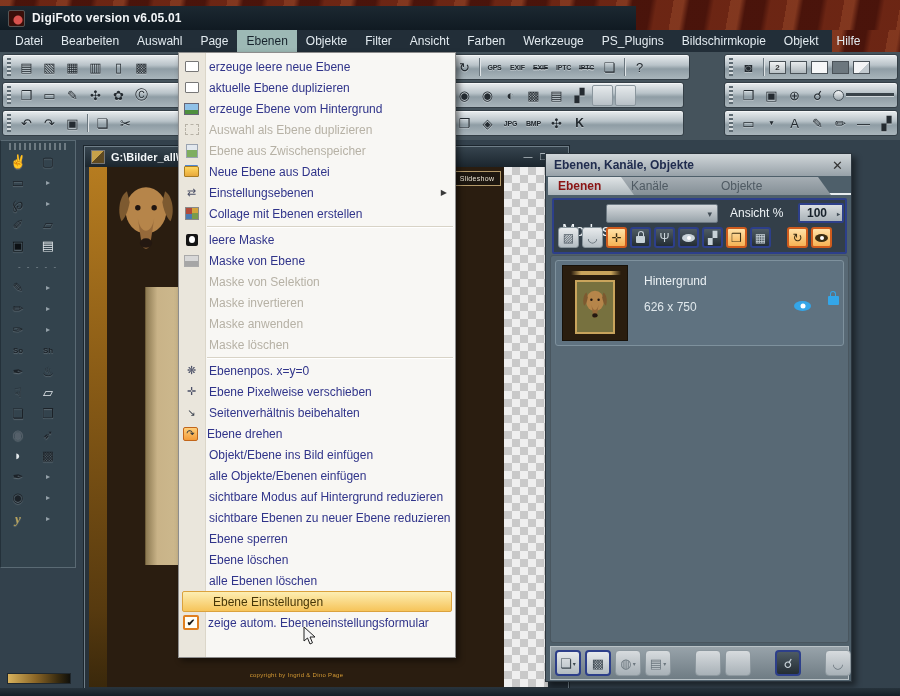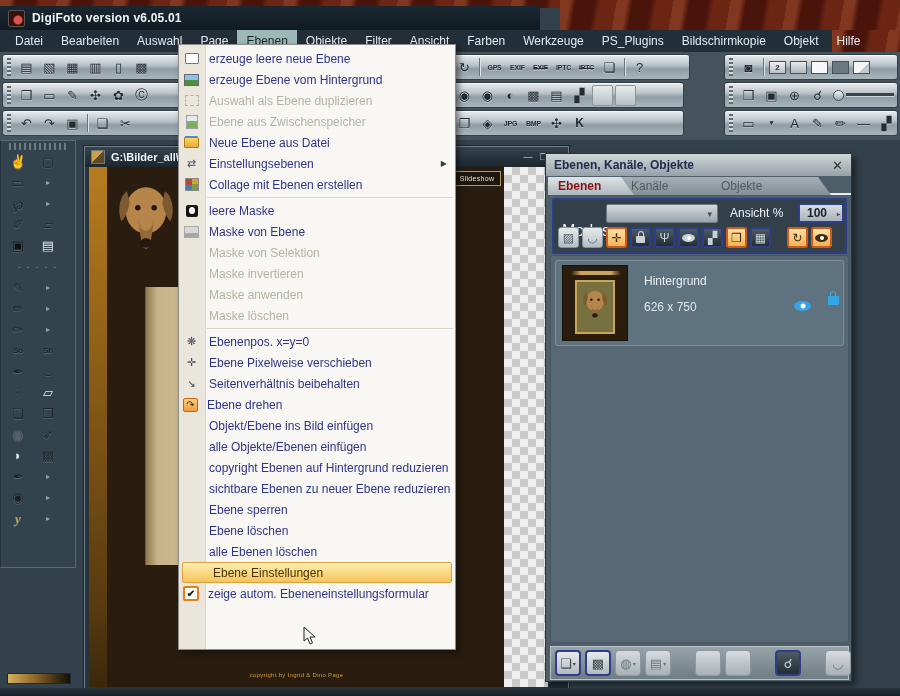--- a/index.html
+++ b/index.html
@@ -3,21 +3,21 @@
 <meta charset="utf-8">
 <style>
   html,body{margin:0;padding:0}
   body{width:900px;height:696px;position:relative;overflow:hidden;background:#33414c;
        font-family:"Liberation Sans",sans-serif;-webkit-font-smoothing:antialiased}
   .abs{position:absolute}
   
   .wall{background-color:#54190e;
     background-image:repeating-linear-gradient(100deg,rgba(235,125,70,.30) 0 10px,rgba(55,10,5,.35) 16px 34px,rgba(170,70,35,.28) 40px 56px);}
   
-  #titlebar{left:0;top:6px;width:540px;height:24px;background:linear-gradient(#1c2831,#101a22);display:flex;align-items:center;padding-left:8px;box-sizing:border-box;z-index:1}
+  #titlebar{left:0;top:6px;width:636px;height:24px;background:linear-gradient(#1c2831,#101a22);display:flex;align-items:center;padding-left:8px;box-sizing:border-box;z-index:1}
   #app-icon{width:15px;height:15px;border:1px solid #555;border-radius:2px;background:radial-gradient(circle at 60% 60%,#d9534f 0 4px,#3a0f0a 5px);margin-right:7px;flex:none}
   #win-title{color:#f2f5f7;font-size:12px;font-weight:bold;letter-spacing:.2px}
   
   #menubar{left:0;top:30px;width:832px;height:22px;background:#222e38;display:flex;align-items:stretch;z-index:1;padding-left:6px;box-sizing:border-box}
   .mb-item{color:#e3ebf0;font-size:12px;line-height:22px;padding:0 9px;cursor:default}
   .mb-item.active{background:#9db9b5;color:#17232c}
   
   #toolbars{left:0;top:52px;width:900px;height:88px;background:#45535c;z-index:1}
   .tgroup{position:absolute;height:26px;border:1px solid #333e46;border-radius:3px;
     background:linear-gradient(180deg,#e9edef,#b9c3c9 42%,#8f9da5 58%,#a9b5bb);
@@ -61,21 +61,21 @@
   #canvas-strip{position:absolute;left:0;top:0;width:18px;height:100%;background:linear-gradient(180deg,#b67c20,#8a5c16 40%,#573a0f 85%,#3a280b)}
   #dog-main{position:absolute;left:16px;top:8px;width:82px;height:98px}
   #photo-strip{position:absolute;left:56px;top:120px;width:38px;height:278px;background:linear-gradient(90deg,#8d7a52,#c9b388 30%,#cdb98e);border-left:1px solid #6e5c38}
   #copyright{position:absolute;left:0;bottom:9px;width:100%;text-align:center;font-size:6px;color:#d59a33;letter-spacing:.3px}
   #checker{position:absolute;left:419px;top:20px;width:44px;height:520px;
     background-image:linear-gradient(45deg,#c9c9c9 25%,transparent 25%,transparent 75%,#c9c9c9 75%),linear-gradient(45deg,#c9c9c9 25%,#efefef 25%,#efefef 75%,#c9c9c9 75%);
     background-size:16px 16px;background-position:0 0,8px 8px;background-color:#efefef}
   #winfill{position:absolute;left:463px;top:20px;right:0;bottom:0;background:#232e37}
   #slideshow-btn{position:absolute;left:368px;top:24px;width:46px;height:13px;background:#1d1710;border:1px solid #b49a6a;color:#e9e2d2;font-size:7px;display:flex;align-items:center;justify-content:center;letter-spacing:.3px}
   
-  #dropdown{left:178px;top:44px;width:278px;height:606px;background:#f8f7f4;border:1px solid #8d8d8d;box-shadow:3px 3px 6px rgba(0,0,0,.45);z-index:5;box-sizing:border-box}
+  #dropdown{left:178px;top:52px;width:278px;height:606px;background:#f8f7f4;border:1px solid #8d8d8d;box-shadow:3px 3px 6px rgba(0,0,0,.45);z-index:5;box-sizing:border-box}
   #dd-gutter{position:absolute;left:0;top:0;bottom:0;width:26px;background:#eae6dc;border-right:1px solid #dbd6c9}
   #dropdown-list{position:absolute;left:0;top:3px;right:0}
   .dd-item{height:21px;display:flex;align-items:center;position:relative}
   .dd-label{font-size:12px;color:#30348a;white-space:nowrap}
   .dd-item.disabled .dd-label{color:#b6b1a5}
   .dd-item.highlight{background:linear-gradient(#fdeeb2,#f6c45a);border:1px solid #dba23d;border-radius:2px;margin:0 3px;height:19px}
   .dd-item.highlight .dd-label{color:#463607;font-weight:normal}
   .dd-sub{margin-left:auto;margin-right:8px;font-size:8px;color:#3a3a3a}
   .dd-sep{height:1px;background:#d8d3c6;box-shadow:0 1px 0 #fff;margin:2px 2px 2px 28px}
   .mi{width:17px;height:15px;margin:0 9px 0 4px;display:flex;align-items:center;justify-content:center;font-size:11px;color:#556;flex:none;position:relative}
@@ -448,20 +448,24 @@
 </div>
 
 <div id="dropdown" class="abs">
   <div id="dd-gutter"></div>
   <div id="dropdown-list">
       <div class="dd-item normal">
         <span class="mi mi-rect"></span>
         <span class="dd-label">erzeuge leere neue Ebene</span>
       </div>
       <div class="dd-item normal">
+        <span class="mi mi-rect"></span>
+        <span class="dd-label">aktuelle Ebene duplizieren</span>
+      </div>
+      <div class="dd-item normal">
         <span class="mi mi-img"></span>
         <span class="dd-label">erzeuge Ebene vom Hintergrund</span>
       </div>
       <div class="dd-item disabled">
         <span class="mi mi-dash"></span>
         <span class="dd-label">Auswahl als Ebene duplizieren</span>
       </div>
       <div class="dd-item disabled">
         <span class="mi mi-clip"></span>
         <span class="dd-label">Ebene aus Zwischenspeicher</span>
@@ -524,21 +528,21 @@
       <div class="dd-item normal">
         <span class="mi "></span>
         <span class="dd-label">Objekt/Ebene ins Bild einfügen</span>
       </div>
       <div class="dd-item normal">
         <span class="mi "></span>
         <span class="dd-label">alle Objekte/Ebenen einfügen</span>
       </div>
       <div class="dd-item normal">
         <span class="mi "></span>
-        <span class="dd-label">copyright Ebenen auf Hintergrund reduzieren</span>
+        <span class="dd-label">sichtbare Modus auf Hintergrund reduzieren</span>
       </div>
       <div class="dd-item normal">
         <span class="mi "></span>
         <span class="dd-label">sichtbare Ebenen zu neuer Ebene reduzieren</span>
       </div>
       <div class="dd-item normal">
         <span class="mi "></span>
         <span class="dd-label">Ebene sperren</span>
       </div>
       <div class="dd-item normal">

